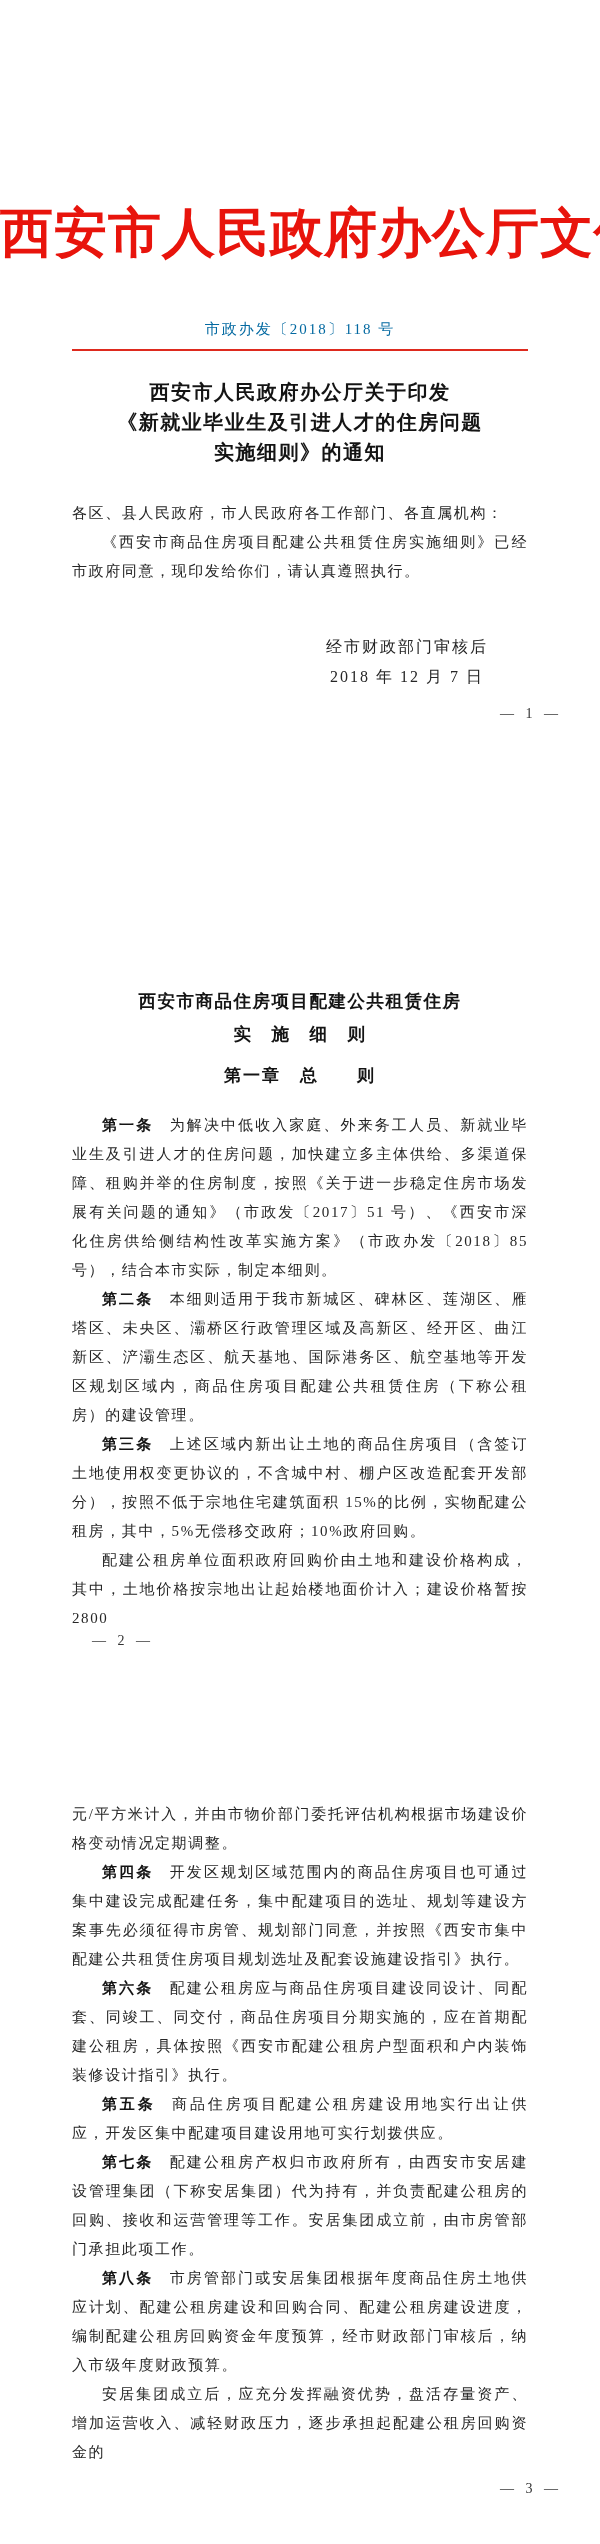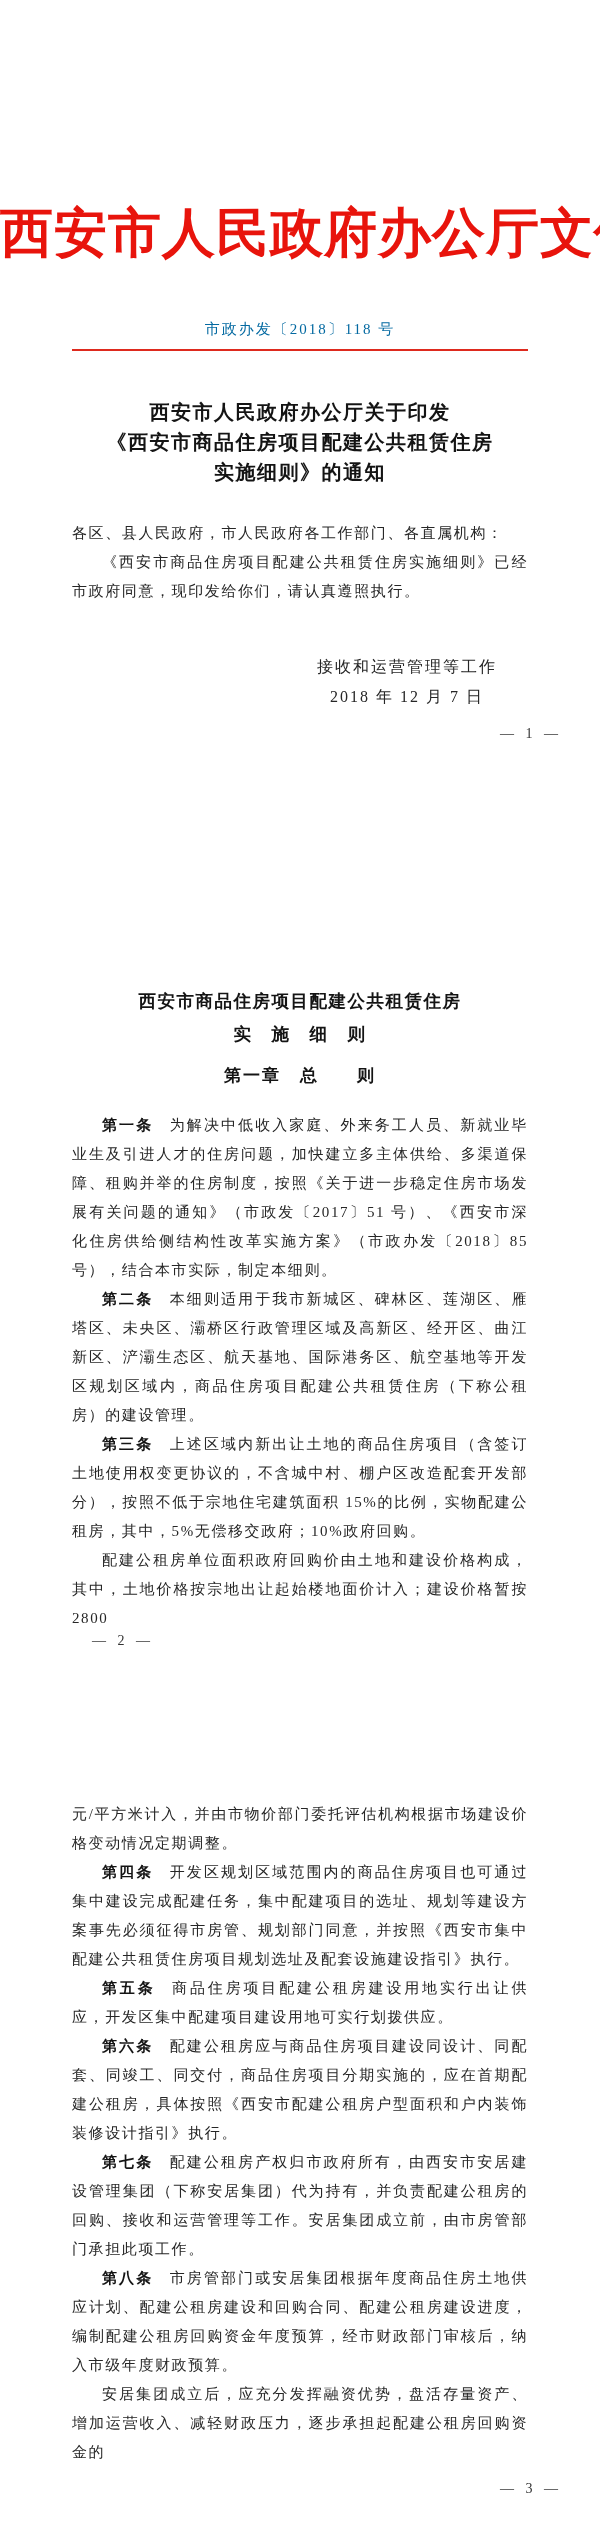--- a/index.html
+++ b/index.html
@@ -35,21 +35,21 @@
     letter-spacing:2px;
     line-height:22px;
     color:#0369a1;
   }
   .red-line{
     height:2px;
     background:#de2a1e;
     margin:9px 72px 0 72px;
   }
   .notice-title{
-    margin-top:46px;
+    margin-top:26px;
     text-align:center;
     font-weight:bold;
     font-size:20px;
     line-height:30px;
     letter-spacing:1.5px;
     color:#141414;
   }
   .body-text{
     font-size:15px;
     line-height:29px;
@@ -105,31 +105,31 @@
 
   <div class="page" id="page1">
     <div class="agency-title">西安市人民政府办公厅文件</div>
 
     <div class="doc-number">市政办发〔2018〕118 号</div>
 
     <div class="red-line"></div>
 
     <div class="notice-title">
       <div>西安市人民政府办公厅关于印发</div>
-      <div>《西安市商品住房项目配建公共租赁住房</div>
+      <div>《新就业毕业生及引进人才的住房问题</div>
       <div>实施细则》的通知</div>
     </div>
 
     <div class="content body-text page1-body">
       <p class="para">各区、县人民政府，市人民政府各工作部门、各直属机构：</p>
       <p class="para indent">《西安市商品住房项目配建公共租赁住房实施细则》已经市政府同意，现印发给你们，请认真遵照执行。</p>
     </div>
 
     <div class="sign-block">
-      <div>接收和运营管理等工作</div>
+      <div>经市财政部门审核后</div>
       <div>2018 年 12 月 7 日</div>
     </div>
 
     <div class="page-num right">— 1 —</div>
   </div>
 
   <div class="page" id="page2">
     <div class="reg-title">
       <div>西安市商品住房项目配建公共租赁住房</div>
       <div>实　施　细　则</div>
@@ -146,22 +146,22 @@
 
     <div class="content">
       <div class="page-num left">— 2 —</div>
     </div>
   </div>
 
   <div class="page" id="page3">
     <div class="content body-text">
       <p class="para"><span>元/平方米计入，并由市物价部门委托评估机构根据市场建设价格变动情况定期调整。</span></p>
       <p class="para indent"><span class="art-label">第四条</span><span>开发区规划区域范围内的商品住房项目也可通过集中建设完成配建任务，集中配建项目的选址、规划等建设方案事先必须征得市房管、规划部门同意，并按照《西安市集中配建公共租赁住房项目规划选址及配套设施建设指引》执行。</span></p>
+      <p class="para indent"><span class="art-label">第六条</span><span>配建公租房应与商品住房项目建设同设计、同配套、同竣工、同交付，商品住房项目分期实施的，应在首期配建公租房，具体按照《西安市配建公租房户型面积和户内装饰装修设计指引》执行。</span></p>
       <p class="para indent"><span class="art-label">第五条</span><span>商品住房项目配建公租房建设用地实行出让供应，开发区集中配建项目建设用地可实行划拨供应。</span></p>
-      <p class="para indent"><span class="art-label">第六条</span><span>配建公租房应与商品住房项目建设同设计、同配套、同竣工、同交付，商品住房项目分期实施的，应在首期配建公租房，具体按照《西安市配建公租房户型面积和户内装饰装修设计指引》执行。</span></p>
       <p class="para indent"><span class="art-label">第七条</span><span>配建公租房产权归市政府所有，由西安市安居建设管理集团（下称安居集团）代为持有，并负责配建公租房的回购、接收和运营管理等工作。安居集团成立前，由市房管部门承担此项工作。</span></p>
       <p class="para indent"><span class="art-label">第八条</span><span>市房管部门或安居集团根据年度商品住房土地供应计划、配建公租房建设和回购合同、配建公租房建设进度，编制配建公租房回购资金年度预算，经市财政部门审核后，纳入市级年度财政预算。</span></p>
       <p class="para indent"><span>安居集团成立后，应充分发挥融资优势，盘活存量资产、增加运营收入、减轻财政压力，逐步承担起配建公租房回购资金的</span></p>
     </div>
 
     <div class="page-num right">— 3 —</div>
   </div>
 
 </div>
 

